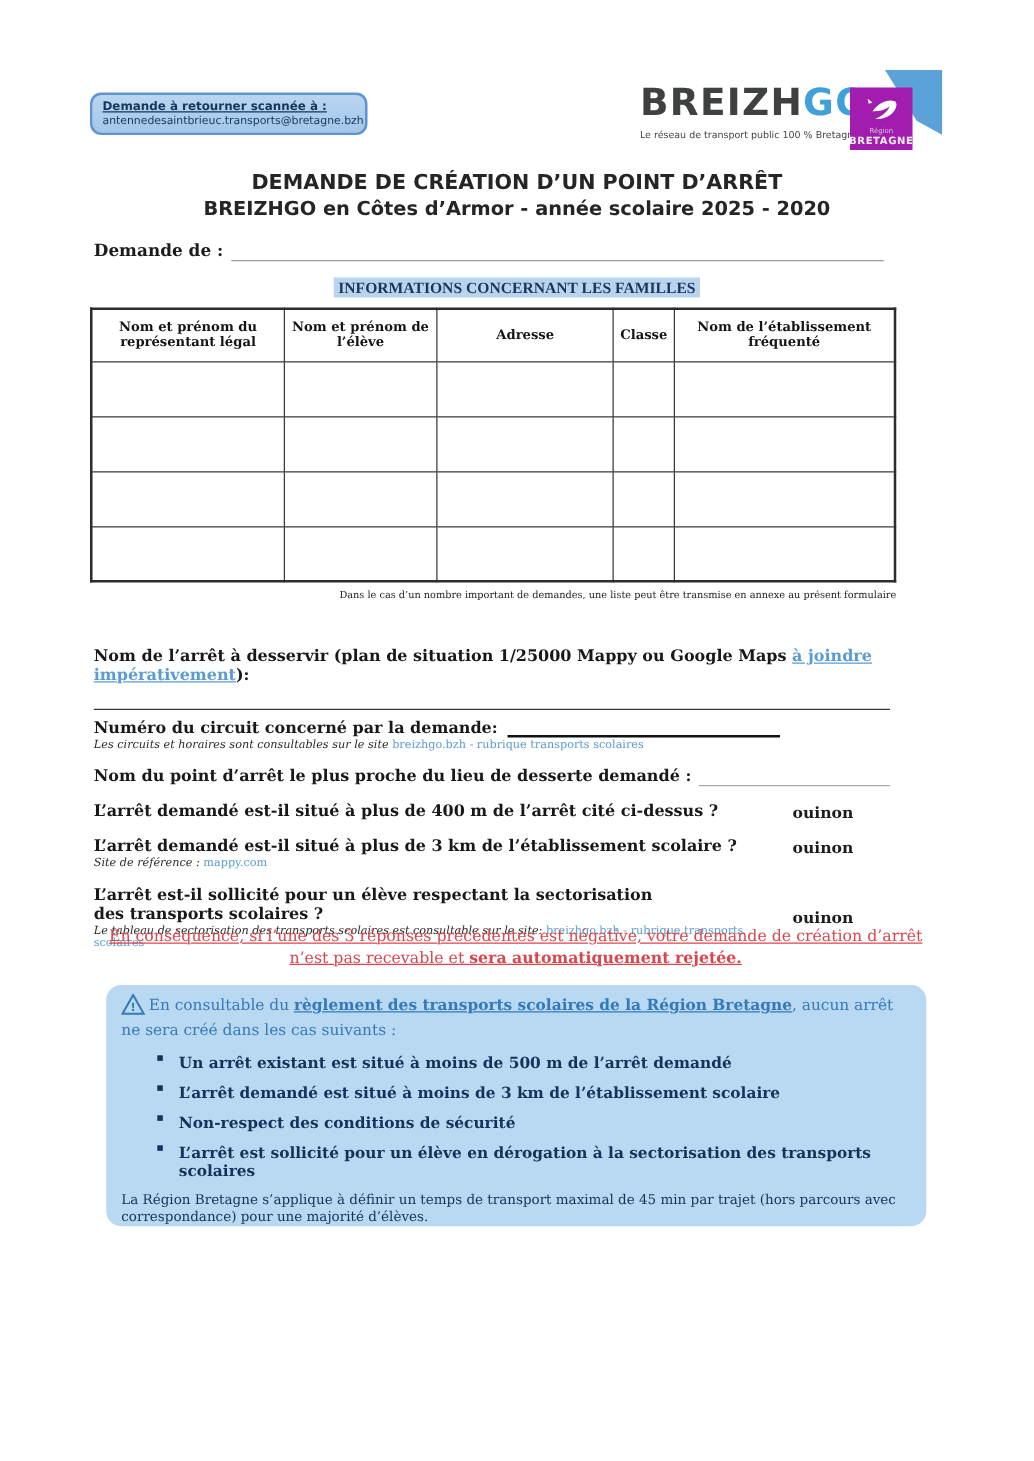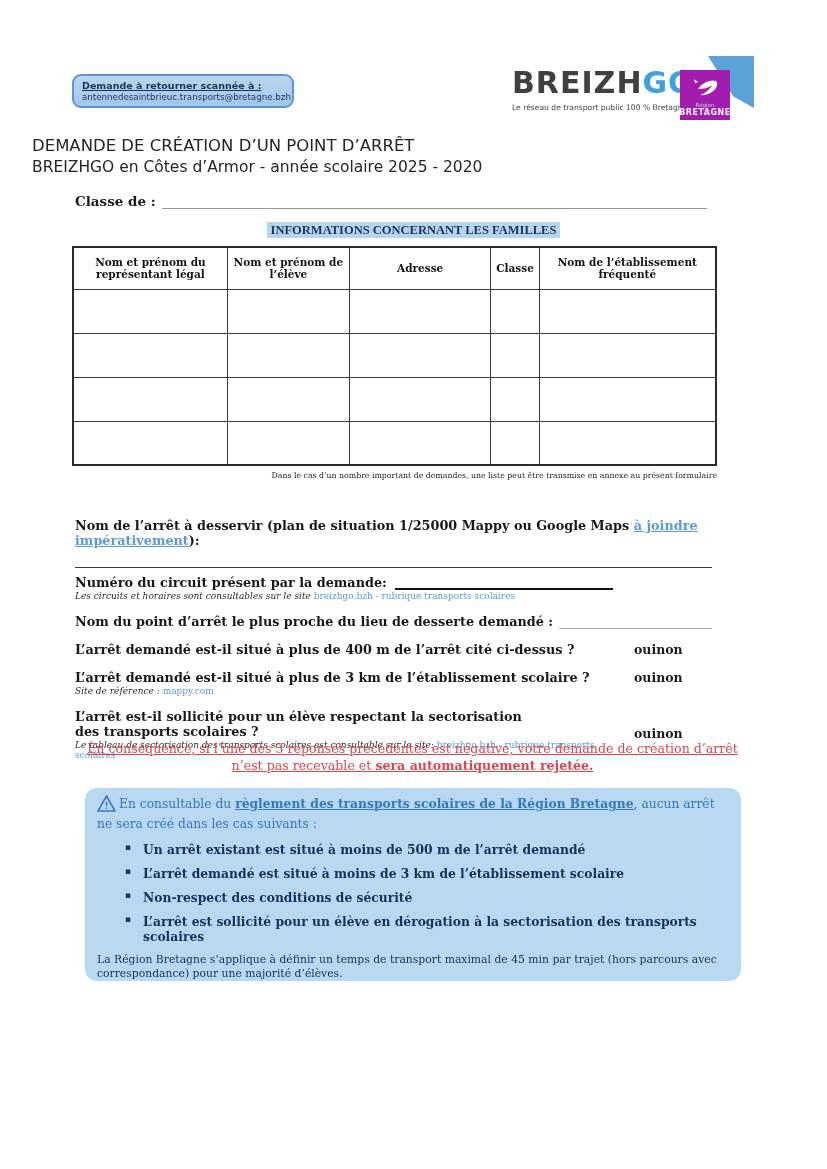--- a/index.html
+++ b/index.html
@@ -26,22 +26,22 @@
   .brand .go { color:#3fa0da; }
   .brand-tag { font-size:7.6px; color:#454545; margin-top:3px; font-family:"DejaVu Sans","Liberation Sans",sans-serif; }
   .region-logo { position:absolute; left:168px; top:4px; width:50px; height:50px; background:#a21caf; z-index:2;
     display:flex; flex-direction:column; align-items:center; justify-content:flex-end; padding-bottom:3px; }
   .region-wedge { position:absolute; left:196px; top:-10px; width:46px; height:52px; background:#5aa2d8; z-index:1;
     clip-path:polygon(0 0,100% 0,100% 100%,55% 78%); }
   .region-logo .r1 { color:#cfcfcf; font-size:5.5px; font-family:"DejaVu Sans",sans-serif; }
   .region-logo .r2 { color:#f2f2f2; font-size:8px; font-weight:bold; letter-spacing:.5px; font-family:"DejaVu Sans",sans-serif; }
   .ermine { position:absolute; top:7px; left:10px; }
   
-  .title { position:absolute; left:0; top:136px; width:100%; 
-    font-family:"DejaVu Sans","Liberation Sans",sans-serif; font-weight:normal; color:#252525;padding-left:32px; }
+  .title { position:absolute; left:0; top:136px; width:100%; text-align:center;
+    font-family:"DejaVu Sans","Liberation Sans",sans-serif; font-weight:bold; color:#252525; }
   .title .t1 { font-size:16.5px; }
   .title .t2 { font-size:15.5px; margin-top:3px; }
   
   .commune-row { position:absolute; left:75px; top:193px; width:632px; display:flex; align-items:flex-end; }
   .commune-row .lbl { font-weight:bold; font-size:13.5px; white-space:nowrap; }
   .fill-line { flex:1; border-bottom:1.3px solid #9a9a9a; height:15px; margin-left:6px; }
   
   .fam-heading { position:absolute; left:0; top:219px; width:100%; text-align:center; }
   .fam-heading span { background:#b9d5ee; color:#17365d; font-weight:bold; font-size:12.5px;
     font-family:Liberation Serif, serif; padding:1px 4px; }
@@ -112,21 +112,21 @@
       <div class="r2">BRETAGNE</div>
     </div>
   </div>
 
   <div class="title">
     <div class="t1">DEMANDE DE CRÉATION D’UN POINT D’ARRÊT</div>
     <div class="t2">BREIZHGO en Côtes d’Armor - année scolaire 2025 - 2020</div>
   </div>
 
   <div class="commune-row">
-    <span class="lbl">Classe de :</span>
+    <span class="lbl">Demande de :</span>
     <span class="fill-line"></span>
   </div>
 
   <div class="fam-heading">
     <span>INFORMATIONS CONCERNANT LES FAMILLES</span>
   </div>
 
   <table class="fam-table">
     <colgroup>
         <col class="c1">
@@ -175,21 +175,21 @@
         </tr>
       </tbody>
   </table>
   <div class="table-note">Dans le cas d’un nombre important de demandes, une liste peut être transmise en annexe au présent formulaire</div>
 
   <div class="mid">
     <div class="line-bold"><span>Nom de l’arrêt à desservir (plan de situation 1/25000 Mappy ou Google Maps </span><span class="blue-link">à joindre impérativement</span><span>):</span></div>
     <div class="answer-line"></div>
 
     <div class="circuit-row">
-      <span class="line-bold">Numéro du circuit présent par la demande:</span>
+      <span class="line-bold">Numéro du circuit concerné par la demande:</span>
       <span class="circuit-line"></span>
     </div>
     <div class="subnote"><span>Les circuits et horaires sont consultables sur le site </span><span class="lnk">breizhgo.bzh - rubrique transports scolaires</span></div>
 
     <div class="nearest-row">
       <span class="line-bold">Nom du point d’arrêt le plus proche du lieu de desserte demandé :</span>
       <span class="fill-line"></span>
     </div>
 
     <div class="q-row">

